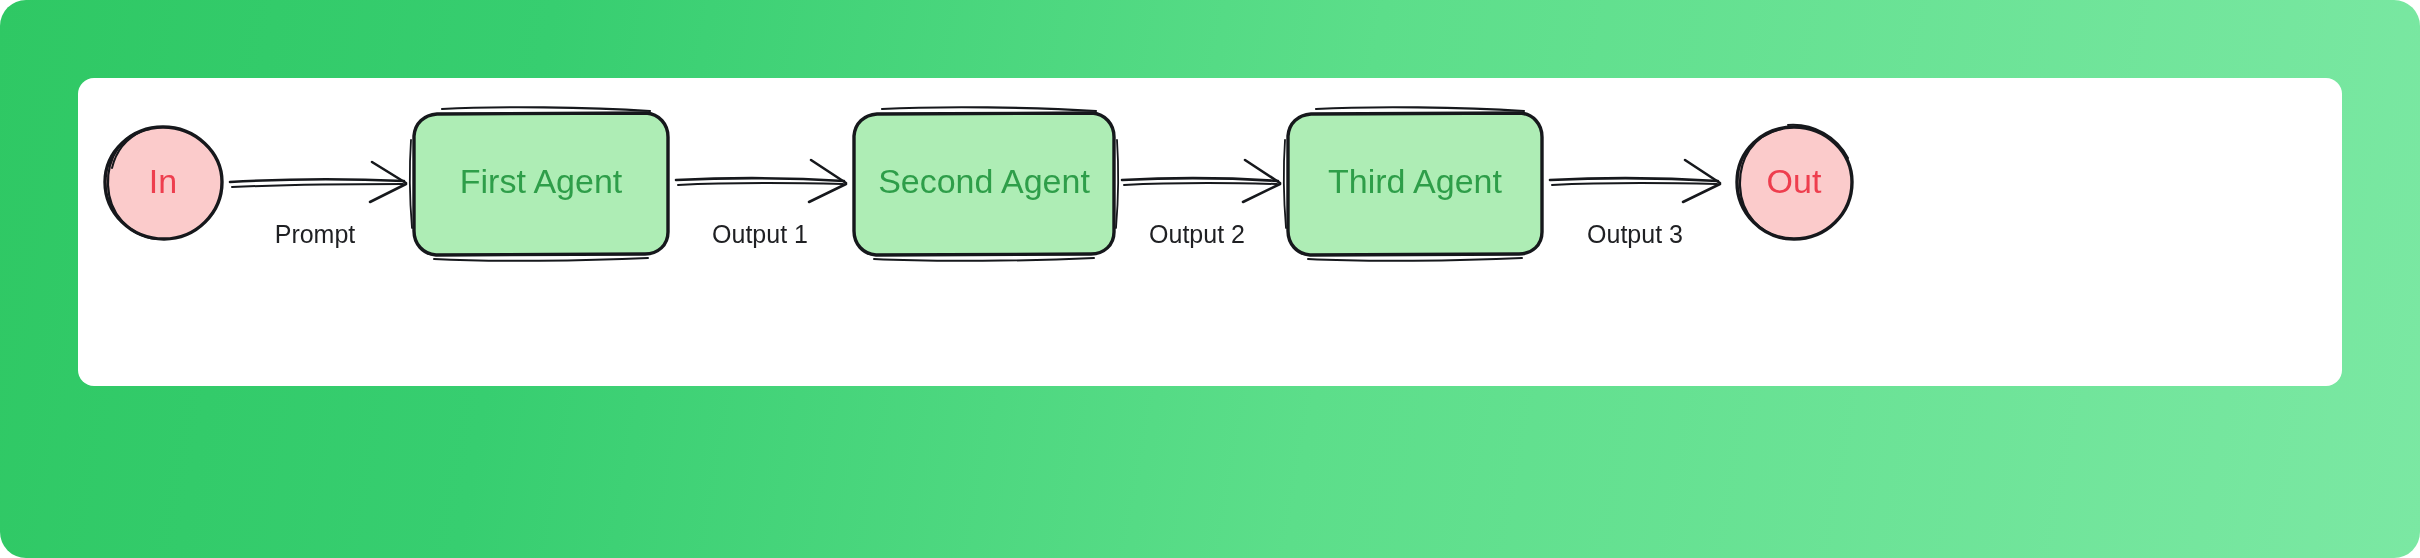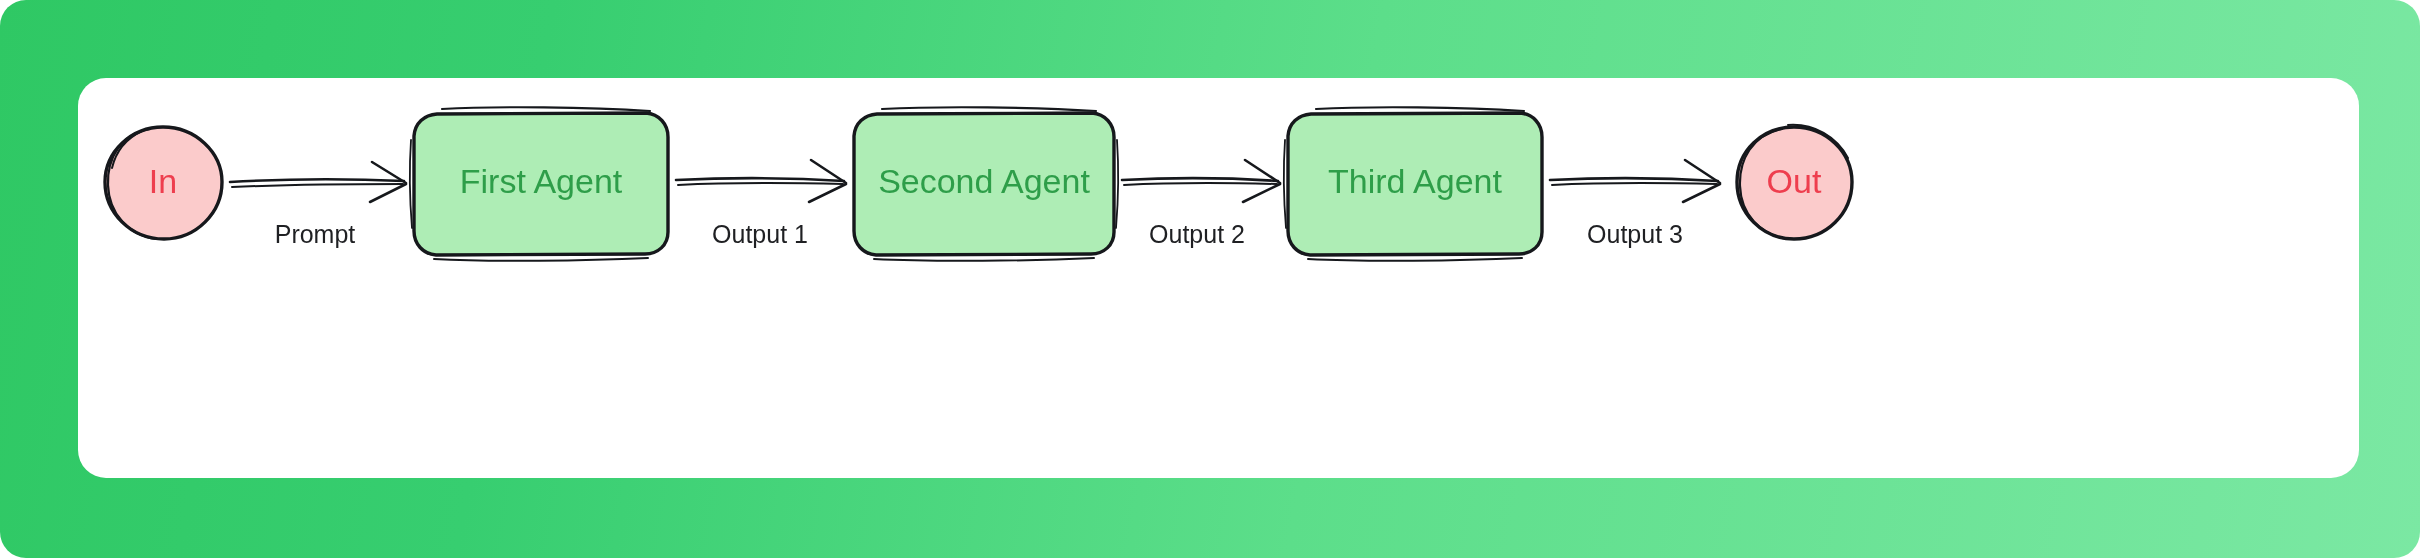--- a/index.html
+++ b/index.html
@@ -18,24 +18,23 @@
     overflow: hidden;
     background: linear-gradient(100deg, #2FC864 0%, #37CE70 22%, #5CDE8A 55%, #7BE8A3 100%);
     border-radius: 26px;
     box-sizing: border-box;
   }
   #card {
     position: absolute;
     left: 78px;
     top: 78px;
     width: 2264px;
-    height: 400px;
+    height: 308px;
     background: #ffffff;
-    border-radius: 28px;
-    padding-left: 17px;
+    border-radius: 16px;
   }
   #diagram {
     position: absolute;
     left: 0;
     top: 0;
     width: 2264px;
     height: 400px;
     display: block;
   }
   .node-label {

